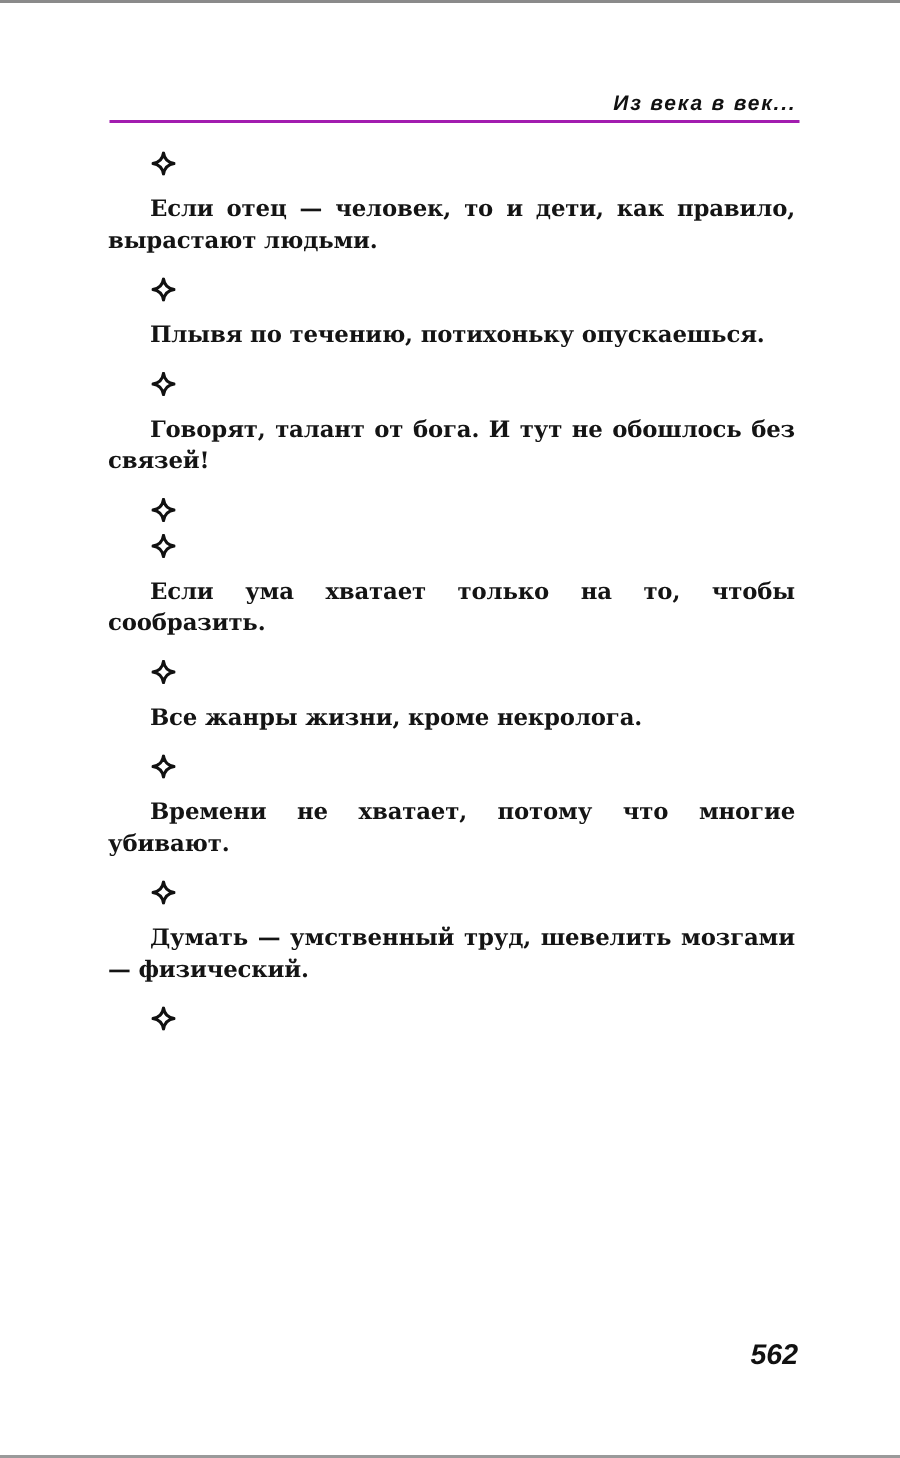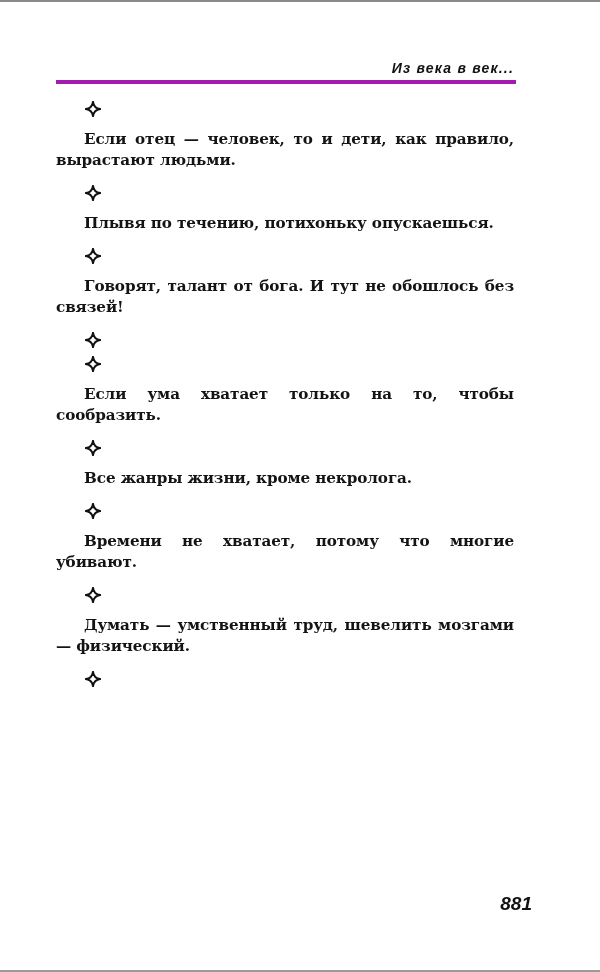--- a/index.html
+++ b/index.html
@@ -18,40 +18,40 @@
     .edge-top {
       position: absolute; left: 0; top: 0; width: 600px; height: 2px;
       background: #8a8a8a;
     }
     .edge-bottom {
       position: absolute; left: 0; bottom: 0; width: 600px; height: 2px;
       background: #9a9a9a;
     }
     .running-head {
       position: absolute;
-      left: 56px;
+      left: 73px;
       top: 58px;
       width: 460px;
       height: 22px;
-      border-bottom: 4px solid #a21caf;
+      border-bottom: 2px solid #a21caf;
     }
     .running-head-title {
       position: absolute;
       right: 2px;
       top: 2px;
       font-family: "Liberation Sans", "DejaVu Sans", sans-serif;
       font-style: italic;
       font-weight: bold;
       font-size: 14px;
       letter-spacing: 1.2px;
       color: #111;
     }
     .content {
       position: absolute;
-      left: 56px;
+      left: 72px;
       top: 97px;
       width: 458px;
     }
     .entry {
       margin: 0;
     }
     .divider {
       height: 24px;
       padding-left: 29px;
       display: flex;
@@ -185,15 +185,15 @@
     <div class="divider">
       <span>
         <svg width="16" height="16" viewBox="0 0 16 16">
           <path d="M8 0.8 C8.6 5.2 10.8 7.4 15.2 8 C10.8 8.6 8.6 10.8 8 15.2 C7.4 10.8 5.2 8.6 0.8 8 C5.2 7.4 7.4 5.2 8 0.8 Z" fill="#ffffff" stroke="#111111" stroke-width="2" stroke-linejoin="round"></path>
         </svg>
       </span>
     </div>
   </section>
 </main>
 
-<div class="folio">881</div>
+<div class="folio">562</div>
 
 <div class="edge-bottom"></div>
 
 </body></html>

